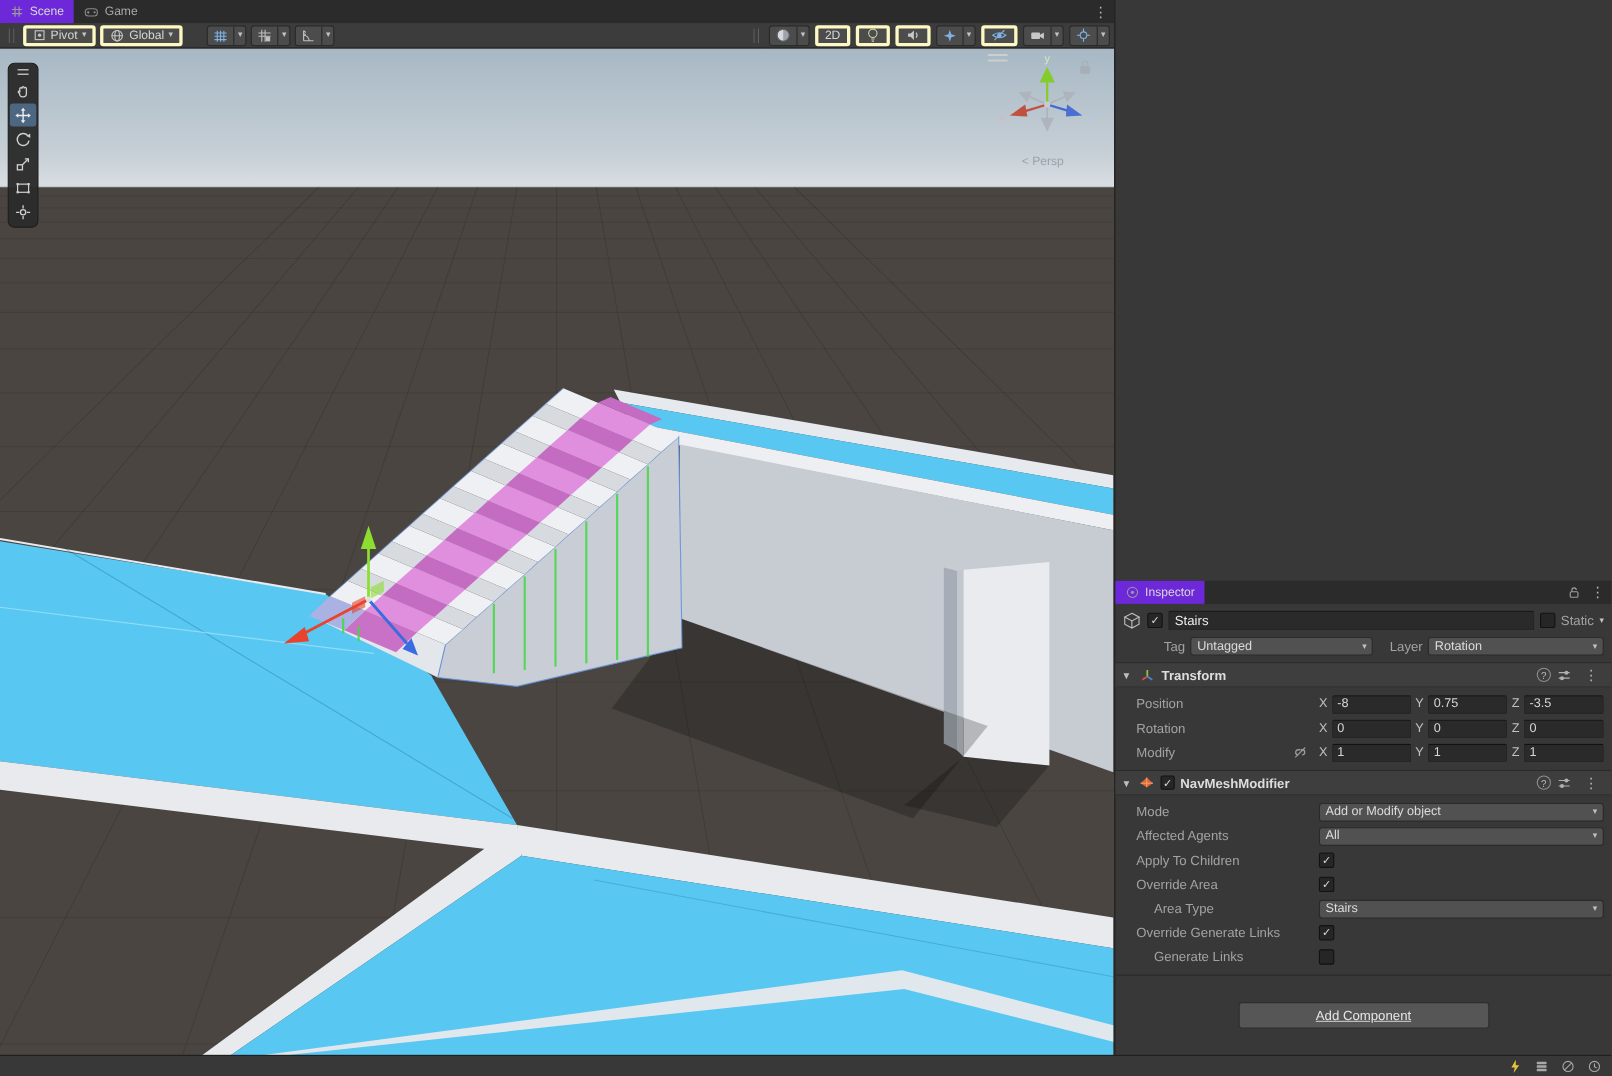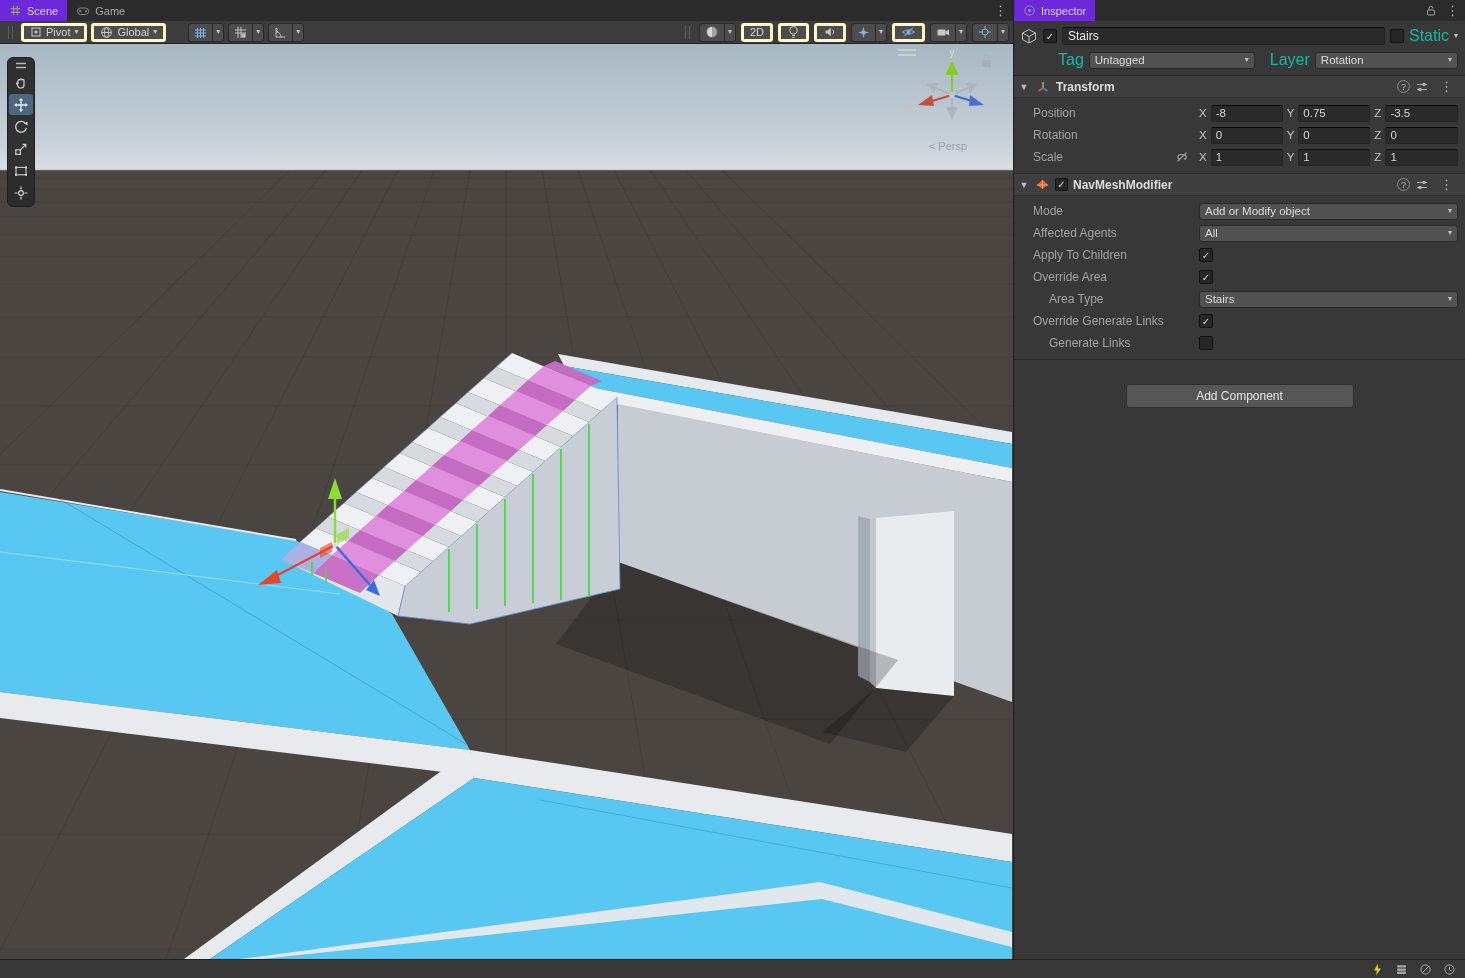--- a/index.html
+++ b/index.html
@@ -32,27 +32,27 @@
   .scene-canvas { position:relative; width:1013px; height:915px; background:#4A4540; overflow:hidden; }
   svg.scene { position:absolute; left:0; top:0; display:block; }
 
   
   .toolstrip { position:absolute; left:7px; top:13px; width:28px; background:rgba(43,43,43,.97); border:1px solid #1E1E1E; border-radius:6px; display:flex; flex-direction:column; align-items:center; padding:3px 0 3px 0; gap:1px; }
   .ts-grip { height:10px; display:flex; align-items:center; }
   .tool { width:24px; height:21px; display:flex; align-items:center; justify-content:center; border-radius:3px; }
   .tool.selected { background:#4D6782; }
 
   
-  .inspector { position:absolute; left:1013px; top:0; width:452px; height:959px; background:#383838; border-left:1px solid #1F1F1F; display:flex; flex-direction:column; }
+  .inspector { position:absolute; left:1013px; top:0; width:452px; height:959px; background:#383838; border-left:1px solid #1F1F1F; display:flex; flex-direction:column;justify-content:flex-end; }
   .go-header { padding:6px 7px 6px 6px; border-bottom:1px solid #2A2A2A; display:flex; flex-direction:column; gap:6px; }
   .go-row1 { display:flex; align-items:center; gap:5px; }
   .go-row2 { display:flex; align-items:center; gap:5px; padding-left:38px; }
   .textfield { flex:1; height:18px; background:#2A2A2A; border:1px solid #242424; border-top-color:#0A0A0A; border-radius:2px; padding:0 5px; color:#EDEDED; display:flex; align-items:center; font-size:12px; }
   .checkbox { width:14px; height:14px; background:#262626; border:1px solid #121212; border-radius:2px; color:#DCDCDC; font-size:10px; display:flex; align-items:center; justify-content:center; flex:none; }
-  .lbl { color:#14b8a6; font-size:16px; flex:none; }
+  .lbl { color:#a3a3a3; font-size:12px; flex:none; }
   .dropdown { height:17px; background:#515151; border:1px solid #2A2A2A; border-radius:3px; display:flex; align-items:center; gap:4px; padding:0 5px; color:#DBDBDB; font-size:11.5px; }
   .dropdown .caret { margin-left:auto; }
   .dd-tag { width:166px; }
   .dd-layer { flex:1; }
   .component { border-bottom:1px solid #2A2A2A; }
   .comp-header { height:22px; background:#3E3E3E; display:flex; align-items:center; gap:5px; padding:0 6px 0 4px; border-bottom:1px solid #303030; }
   .foldout { font-size:9px; color:#BEBEBE; width:12px; text-align:center; flex:none; }
   .comp-title { font-weight:bold; font-size:12px; color:#DEDEDE; }
   .comp-spacer { flex:1; }
   .helpicon { width:13px; height:13px; border-radius:50%; border:1px solid #8E8E8E; color:#B8B8B8; font-size:9px; display:flex; align-items:center; justify-content:center; flex:none; }
@@ -60,21 +60,21 @@
   .irow { height:20px; display:flex; align-items:center; padding-left:19px; }
   .ilabel { width:166px; flex:none; font-size:12px; color:#a3a3a3; }
   .ilabel.indent { padding-left:16px; }
   .label-wrap { width:166px; flex:none; display:flex; align-items:center; padding-right:10px; }
   .label-wrap .ilabel { width:auto; flex:1; }
   .axes { flex:1; display:flex; gap:4px; }
   .axis { flex:1; display:flex; align-items:center; gap:4px; }
   .axl { font-size:11.5px; color:#C2C2C2; }
   .numfield { flex:1; height:17px; background:#2A2A2A; border:1px solid #242424; border-top-color:#0A0A0A; border-radius:2px; color:#D6D6D6; font-size:11.5px; display:flex; align-items:center; padding:0 4px; }
   .dropdown.wide { flex:1; }
-  .addcomp { display:flex; justify-content:center; padding:24px 0; }
+  .addcomp { display:flex; justify-content:center; padding:24px 0;text-decoration:underline; }
   .addcomp button { width:228px; height:24px; background:#565656; border:1px solid #2E2E2E; border-radius:3px; color:#E6E6E6; font-size:12px; font-family:inherit; }
 
   
   .statusbar { position:absolute; left:0; top:959px; width:1465px; height:19px; background:#383838; border-top:1px solid #1F1F1F; display:flex; align-items:center; justify-content:flex-end; gap:11px; padding:0 9px; }
 </style>
 </head>
 <body>
 
 <div class="scene-pane">
 
@@ -515,21 +515,21 @@
           <div class="axis">
               <span class="axl">Z</span>
               <div class="numfield">
                 <span>0</span>
               </div>
             </div>
         </div>
       </div>
       <div class="irow">
         <div class="label-wrap">
-          <span class="ilabel">Scale</span>
+          <span class="ilabel">Modify</span>
           <svg width="14" height="14" viewBox="0 0 14 14">
               <path d="M5.2 9.2a2.3 2.3 0 0 1 0-4.6h1.6M7.2 4.6h1.6a2.3 2.3 0 0 1 0 4.6" fill="none" stroke="#9A9A9A" stroke-width="1.2"></path>
               <path d="M2.5 11.5 11.5 2.5" stroke="#9A9A9A" stroke-width="1.1"></path>
             </svg>
         </div>
         <div class="axes">
           <div class="axis">
               <span class="axl">X</span>
               <div class="numfield">
                 <span>1</span>

